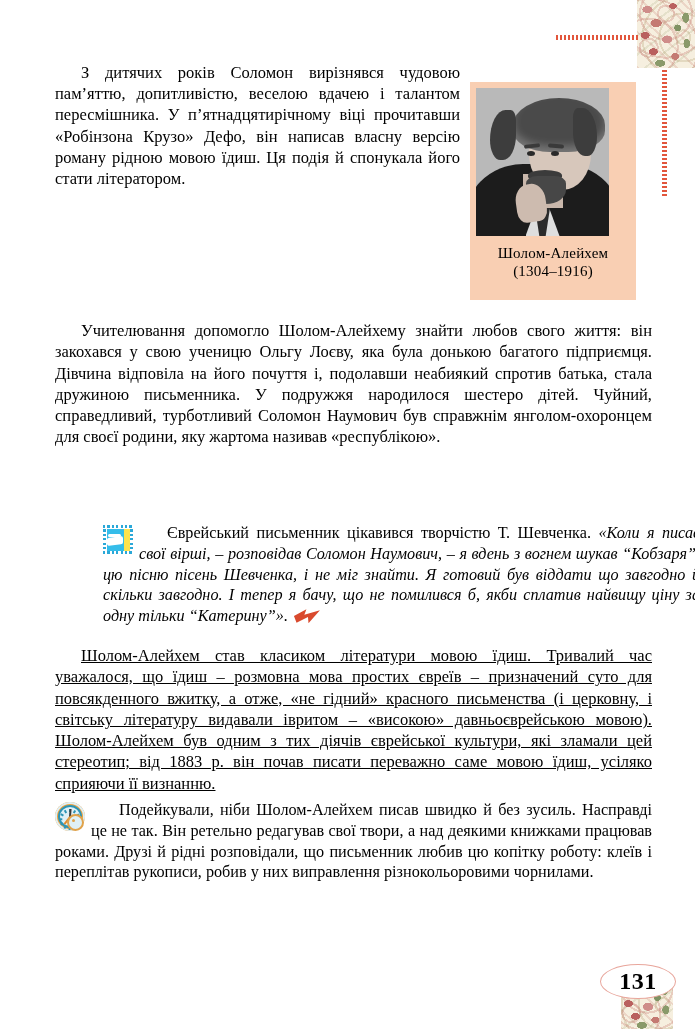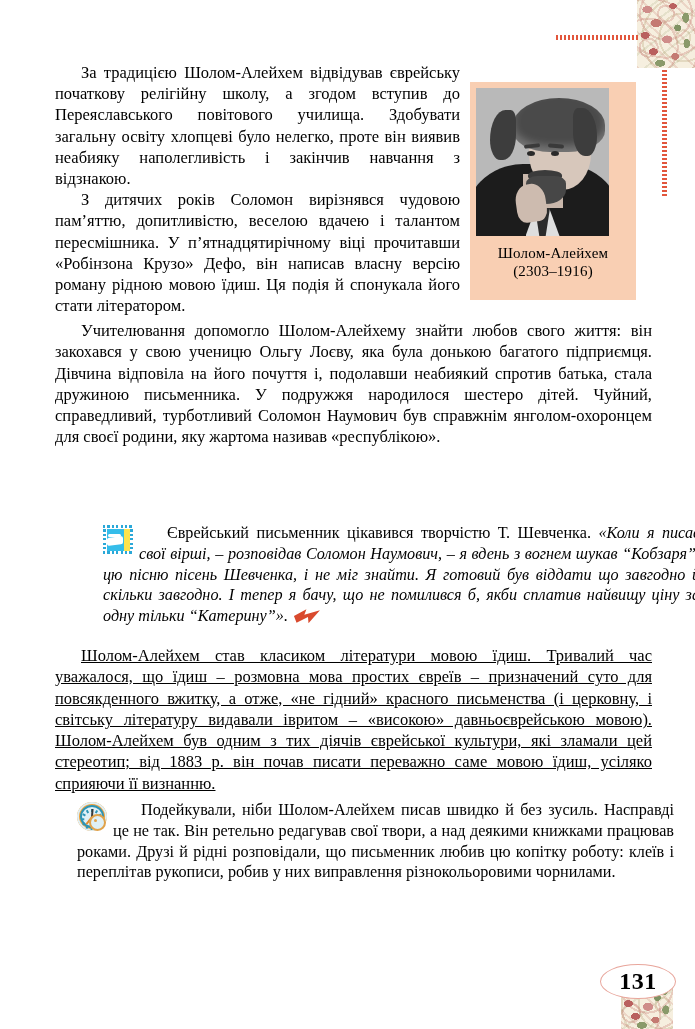--- a/index.html
+++ b/index.html
@@ -308,26 +308,25 @@
       <div class="brow-l"></div>
       <div class="brow-r"></div>
       <div class="eye-l"></div>
       <div class="eye-r"></div>
       <div class="moustache"></div>
       <div class="beard"></div>
       <div class="hand"></div>
     </div>
     <div id="caption">
       <div>Шолом-Алейхем</div>
-      <div>(2303–1916)</div>
+      <div>(1304–1916)</div>
     </div>
   </div>
 
   <div class="col-narrow" style="top:62px;">
-    <p class="indent">За традицією Шолом-Алейхем відвідував єврейську початкову релігійну школу, а згодом вступив до Переяславського повітового училища. Здобувати загальну освіту хлопцеві було нелегко, проте він виявив неабияку наполегливість і закінчив навчання з відзнакою.</p>
     <p class="indent">З дитячих років Соломон вирізнявся чудовою пам’яттю, допитливістю, веселою вдачею і талантом пересмішника. У п’ятнадцятирічному віці прочитавши «Робінзона Крузо» Дефо, він написав власну версію роману рідною мовою їдиш. Ця подія й спонукала його стати літератором.</p>
   </div>
 
   <div class="col-wide" style="top:320px;">
     <p class="indent">Учителювання допомогло Шолом-Алейхему знайти любов свого життя: він закохався у свою ученицю Ольгу Лоєву, яка була донькою багатого підприємця. Дівчина відповіла на його почуття і, подолавши неабиякий спротив батька, стала дружиною письменника. У подружжя народилося шестеро дітей. Чуйний, справедливий, турботливий Соломон Наумович був справжнім янголом-охоронцем для своєї родини, яку жартома називав «республікою».</p>
   </div>
 
   <div class="callout" style="top:523px;margin-left:48px;">
     <div class="badge stamp">
       <div class="inner"></div>
@@ -335,21 +334,21 @@
       <div class="wave"></div>
       <div class="perf"></div>
     </div>
     <div class="body"><span>Єврейський письменник цікавився творчістю Т. Шевченка. </span><span class="quote-it">«Коли я писав свої вірші, – розповідав Соломон Наумович, – я вдень з вогнем шукав “Кобзаря”, цю пісню пісень Шевченка, і не міг знайти. Я готовий був віддати що завгодно й скільки завгодно. І тепер я бачу, що не помилився б, якби сплатив найвищу ціну за одну тільки “Катерину”».</span><span class="arrow-mark"></span></div>
   </div>
 
   <div class="col-wide" style="top:645px;text-decoration:underline;">
     <p class="indent">Шолом-Алейхем став класиком літератури мовою їдиш. Тривалий час уважалося, що їдиш – розмовна мова простих євреїв – призначений суто для повсякденного вжитку, а отже, «не гідний» красного письменства (і церковну, і світську літературу видавали івритом – «високою» давньоєврейською мовою). Шолом-Алейхем був одним з тих діячів єврейської культури, які зламали цей стереотип; від 1883 р. він почав писати переважно саме мовою їдиш, усіляко сприяючи її визнанню.</p>
   </div>
 
-  <div class="callout" style="top:800px;margin-left:22px;">
+  <div class="callout" style="top:800px;">
     <div class="badge clock">
       <div class="dial">
         <div class="tick" style="transform:rotate(0deg)"></div>
         <div class="tick" style="transform:rotate(30deg)"></div>
         <div class="tick" style="transform:rotate(60deg)"></div>
         <div class="tick" style="transform:rotate(90deg)"></div>
         <div class="tick" style="transform:rotate(120deg)"></div>
         <div class="tick" style="transform:rotate(150deg)"></div>
         <div class="tick" style="transform:rotate(180deg)"></div>
         <div class="tick" style="transform:rotate(210deg)"></div>

